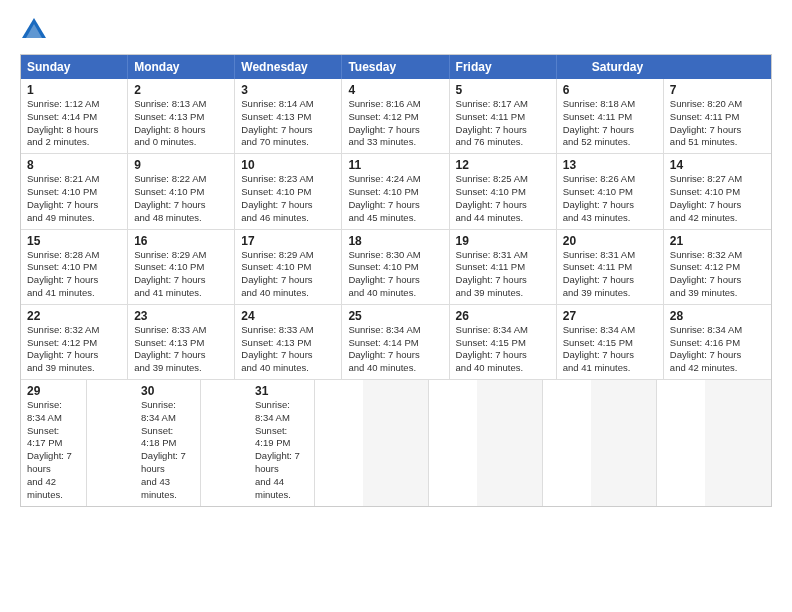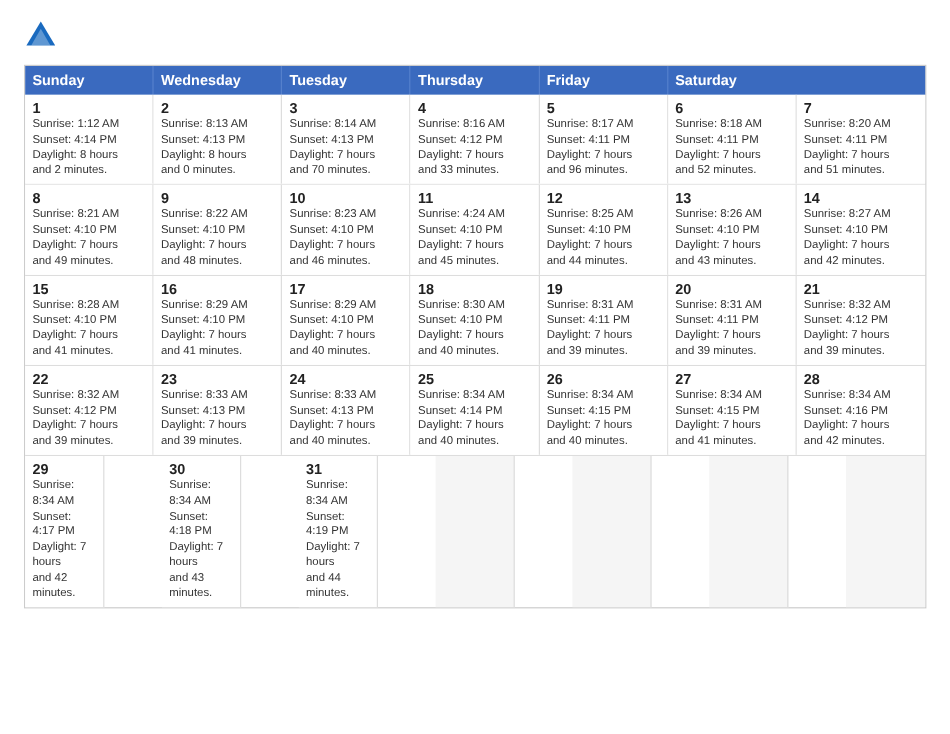--- a/index.html
+++ b/index.html
@@ -72,21 +72,21 @@
       background: #3a6abf;
     }
     .cal-header-cell {
       color: #fff;
       font-size: 12px;
       font-weight: bold;
       padding: 5px 6px;
       text-align: left;
       border-right: 1px solid #5580cc;
     }
-    .cal-header-cell:last-child { border-right: none; }
+    .cal-header-cell:last-child { border-right: none; margin-left: 29px; }
     .cal-body {
       display: flex;
       flex-direction: column;
       flex: 1;
     }
     .cal-row {
       display: grid;
       grid-template-columns: repeat(7, 1fr);
       flex: 1;
       border-bottom: 1px solid #ddd;
@@ -131,23 +131,23 @@
     </div>
     <div class="title-block">
       <div class="month-title"></div>
       <div class="location"></div>
     </div>
   </div>
 
   <div class="calendar">
     <div class="cal-header-row" id="cal-header">
         <div class="cal-header-cell">Sunday</div>
+        <div class="cal-header-cell">Monday</div>
         <div class="cal-header-cell">Wednesday</div>
         <div class="cal-header-cell">Tuesday</div>
-        <div class="cal-header-cell">Thursday</div>
         <div class="cal-header-cell">Friday</div>
         <div class="cal-header-cell">Saturday</div>
       </div>
     <div class="cal-body" id="cal-body">
         <div class="cal-row">
           <div class="cal-cell">
             <span class="day-num">1</span>
             <span class="cell-line">Sunrise: 1:12 AM</span>
             <span class="cell-line">Sunset: 4:14 PM</span>
             <span class="cell-line">Daylight: 8 hours</span>
@@ -172,21 +172,21 @@
             <span class="cell-line">Sunrise: 8:16 AM</span>
             <span class="cell-line">Sunset: 4:12 PM</span>
             <span class="cell-line">Daylight: 7 hours</span>
             <span class="cell-line">and 33 minutes.</span>
           </div>
           <div class="cal-cell">
             <span class="day-num">5</span>
             <span class="cell-line">Sunrise: 8:17 AM</span>
             <span class="cell-line">Sunset: 4:11 PM</span>
             <span class="cell-line">Daylight: 7 hours</span>
-            <span class="cell-line">and 96 minutes.</span>
+            <span class="cell-line">and 76 minutes.</span>
           </div>
           <div class="cal-cell">
             <span class="day-num">6</span>
             <span class="cell-line">Sunrise: 8:18 AM</span>
             <span class="cell-line">Sunset: 4:11 PM</span>
             <span class="cell-line">Daylight: 7 hours</span>
             <span class="cell-line">and 52 minutes.</span>
           </div>
           <div class="cal-cell">
             <span class="day-num">7</span>

